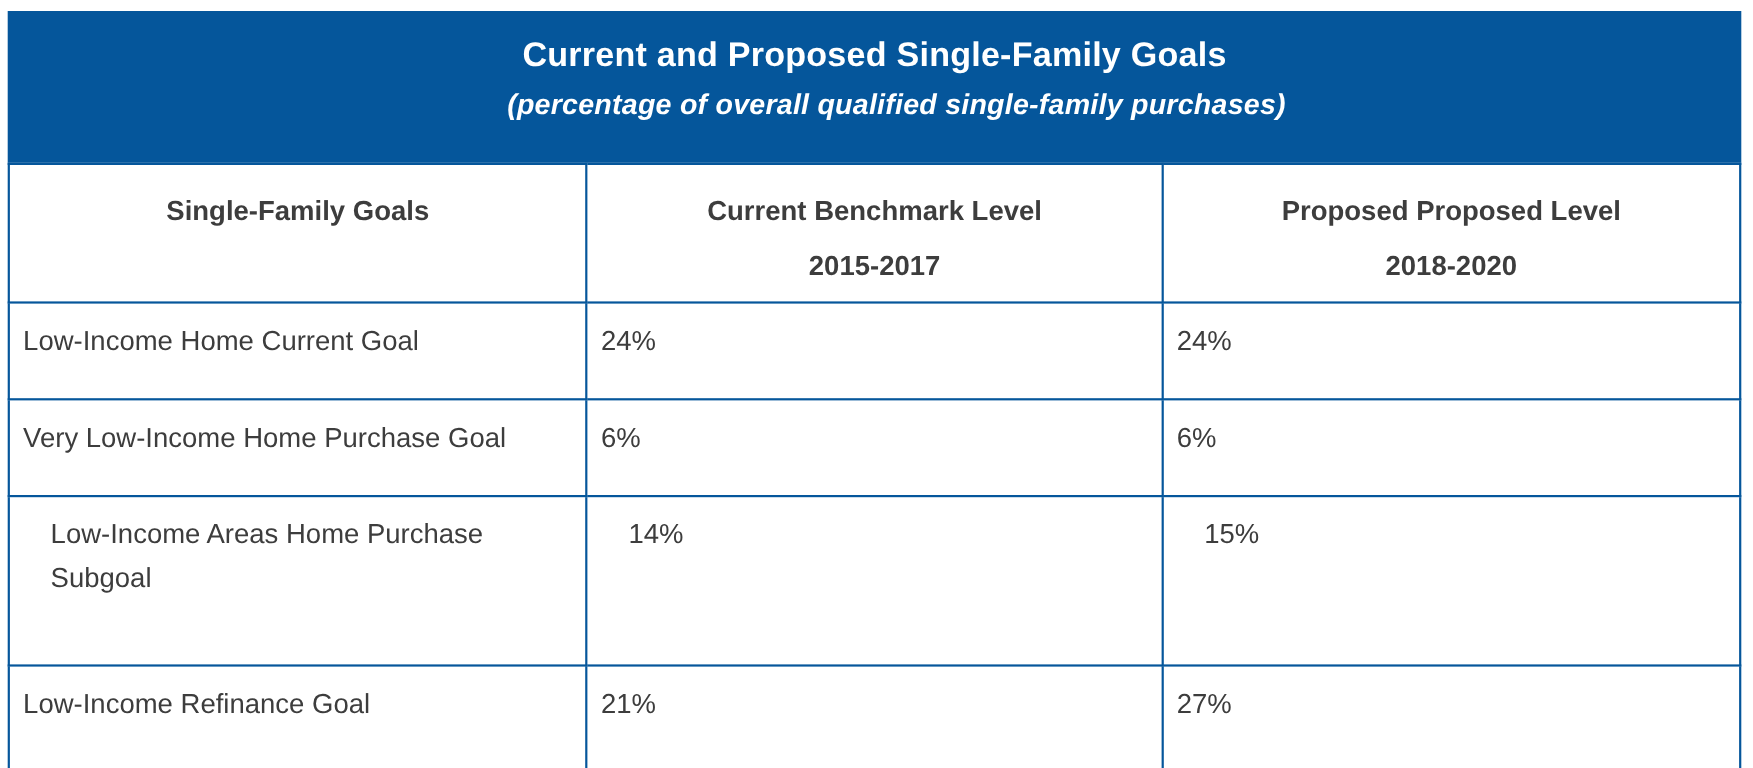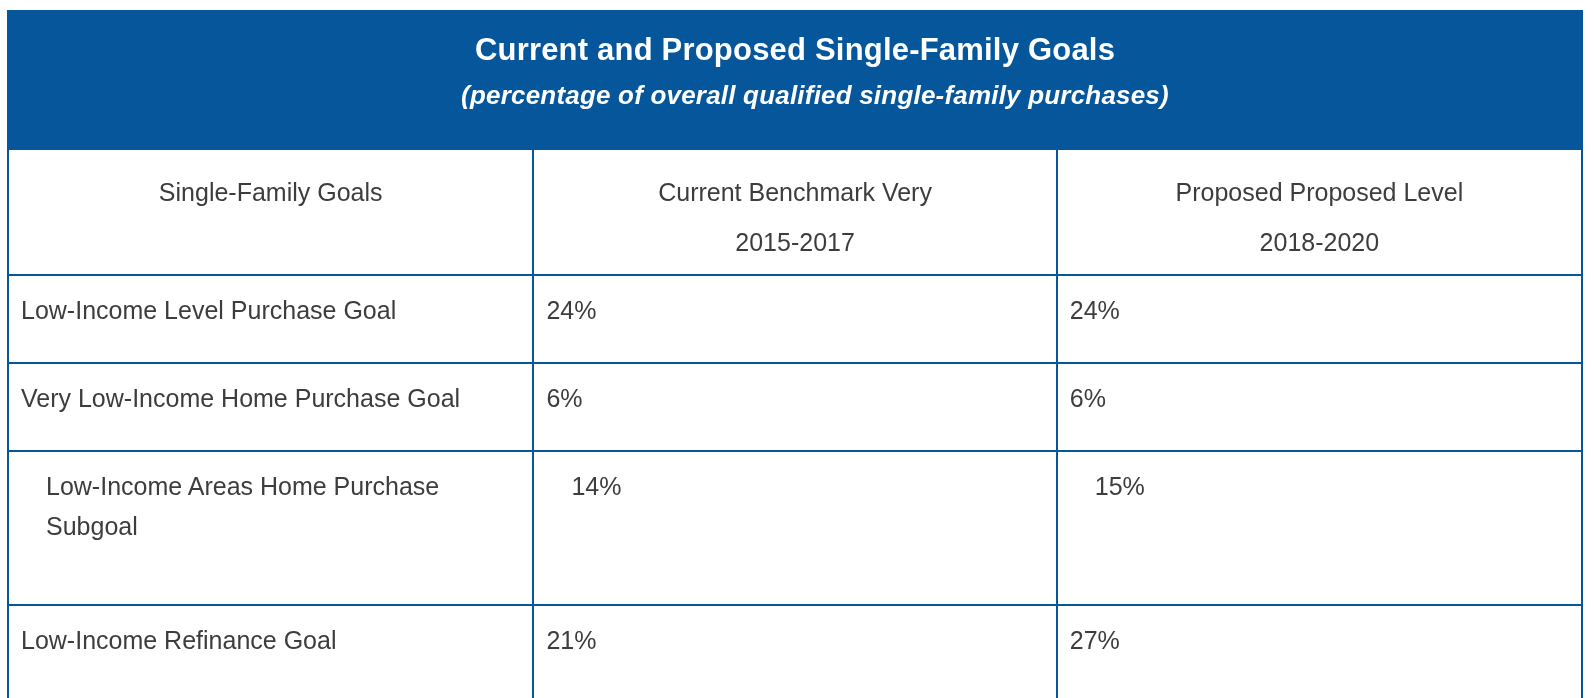--- a/index.html
+++ b/index.html
@@ -46,21 +46,21 @@
     border-bottom: 5px solid #05569B;
   }
   .goals th, .goals td {
     border: 2px solid #05569B;
     vertical-align: top;
     color: #3D3D3D;
   }
   .goals th {
     height: 126px;
     font-size: 25px;
-    font-weight: normal;
+    font-weight: bold;
     text-align: center;
     padding-top: 27px;
     line-height: 30px;
   }
   .th-sub {
     margin-top: 20px;
     min-height: 30px;
   }
   .goals td {
     font-size: 25px;
@@ -89,32 +89,32 @@
       <col style="width:33.25%">
       <col style="width:33.37%">
     </colgroup>
     <thead>
       <tr>
         <th>
           <div>Single-Family Goals</div>
           <div class="th-sub"></div>
         </th>
         <th>
-          <div>Current Benchmark Very</div>
+          <div>Current Benchmark Level</div>
           <div class="th-sub">2015-2017</div>
         </th>
         <th>
           <div>Proposed Proposed Level</div>
           <div class="th-sub">2018-2020</div>
         </th>
       </tr>
     </thead>
     <tbody>
       <tr class="row-std">
-        <td class="goal-cell">Low-Income Level Purchase Goal</td>
+        <td class="goal-cell">Low-Income Home Current Goal</td>
         <td class="value-cell">24%</td>
         <td class="value-cell">24%</td>
       </tr>
       <tr class="row-std">
         <td class="goal-cell">Very Low-Income Home Purchase Goal</td>
         <td class="value-cell">6%</td>
         <td class="value-cell">6%</td>
       </tr>
       <tr class="row-tall">
         <td class="goal-cell">Low-Income Areas Home Purchase Subgoal</td>

